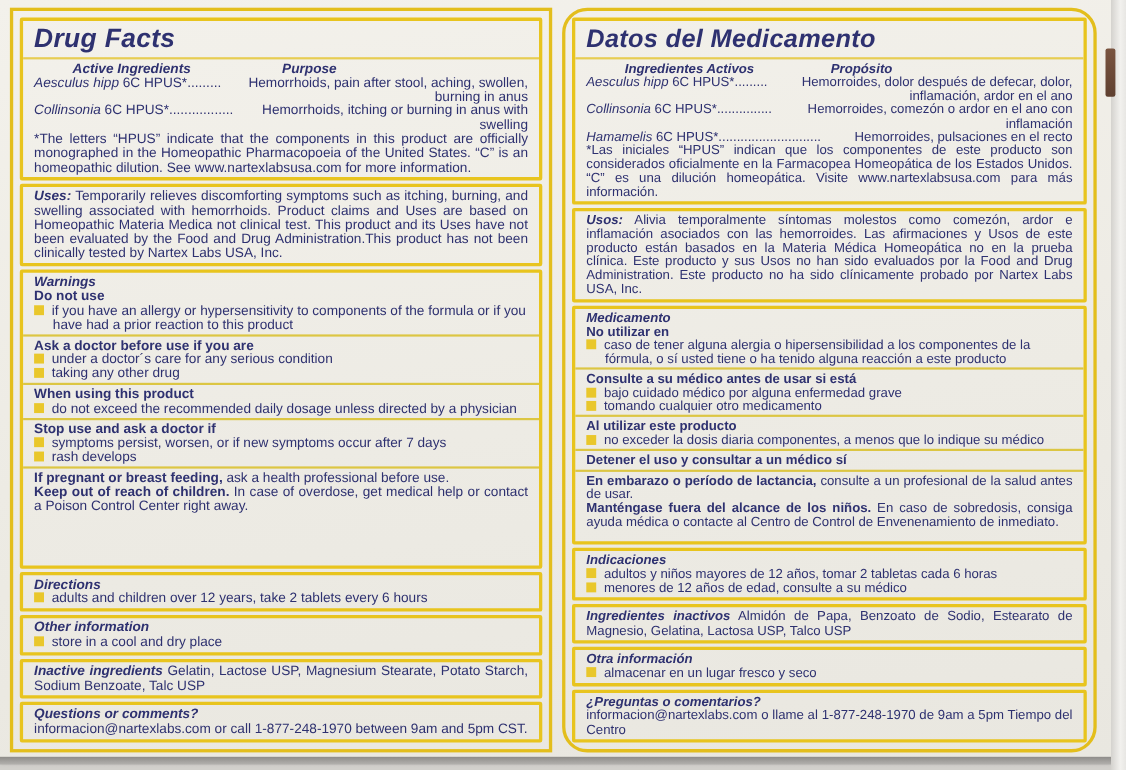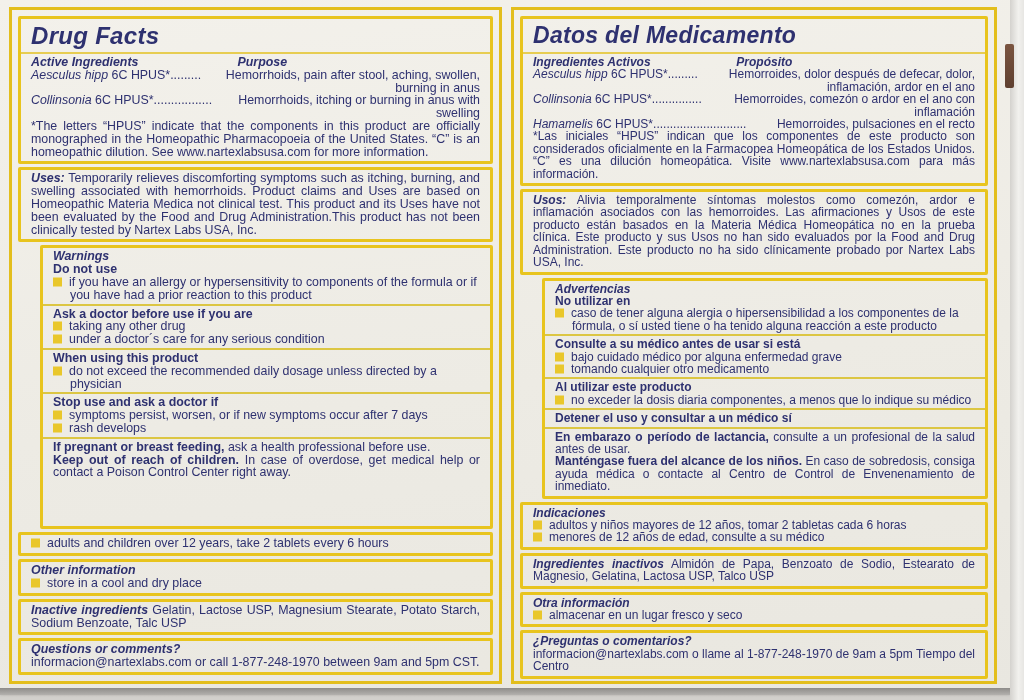--- a/index.html
+++ b/index.html
@@ -17,40 +17,40 @@
   .edge-right{position:absolute;left:1010px;top:0;width:14px;height:700px;background:linear-gradient(90deg,#d4d2ce,#f2f1ee 60%,#e7e6e3);}
   .edge-notch{position:absolute;left:1005px;top:44px;width:9px;height:44px;background:linear-gradient(#7a5440,#5f4030);border-radius:2px;}
   .edge-bottom{position:absolute;left:0;top:688px;width:1010px;height:7px;background:linear-gradient(#8e8c89,#b3b1ae);}
 
   .frame{
     position:absolute;top:7px;height:677px;box-sizing:border-box;
     border:3px solid #e3be1c;padding:6px;
     display:flex;flex-direction:column;gap:3px;overflow:hidden;
   }
   .frame.en{left:9px;width:493px;font-size:12.4px;line-height:12.8px;}
-  .frame.es{left:511px;width:486px;font-size:12px;line-height:12.4px;}
+  .frame.es{left:511px;width:486px;font-size:12px;line-height:12.4px;border-radius:23px;}
 
   .sec{
     flex:0 0 auto;
     border:3px solid #e8c41e;border-radius:2px;
     padding:2px 10px 3px;
     color:#2e3170;
     background:transparent;
   }
-  .sec.grow{flex:1 1 auto;margin-left:22px;}
+  .sec.grow{flex:1 1 auto;}
 
   .title{
     font-weight:bold;font-style:italic;
     font-size:24px;line-height:27px;letter-spacing:.3px;
     margin:0 -10px 2px;padding:1px 10px 3px;
     border-bottom:2px solid #e7cd52;
   }
   .frame.es .title{font-size:23px;}
 
-  .colhead{display:flex;font-weight:bold;font-style:italic;}
+  .colhead{display:flex;font-weight:bold;font-style:italic;margin-left:35px;}
   .colhead .ch-l{width:46%;}
 
   .h1{font-weight:bold;font-style:italic;}
   .h2{font-weight:bold;}
   .p{text-align:justify;}
   .p .b{font-weight:bold;}
   .p .bi{font-weight:bold;font-style:italic;}
 
   .li{padding-left:17px;text-indent:-17px;text-align:left;}
   .sq{
@@ -87,34 +87,35 @@
       </div>
       <div class="sec">
         <div class="p"><span class="bi">Uses:</span><span> Temporarily relieves discomforting symptoms such as itching, burning, and swelling associated with hemorrhoids. Product claims and Uses are based on Homeopathic Materia Medica not clinical test. This product and its Uses have not been evaluated by the Food and Drug Administration.This product has not been clinically tested by Nartex Labs USA, Inc.</span></div>
       </div>
       <div class="sec grow">
         <div class="h1"><span>Warnings</span></div>
         <div class="h2"><span>Do not use</span></div>
         <div class="li"><span class="sq"></span><span>if you have an allergy or hypersensitivity to components of the formula or if you have had a prior reaction to this product</span></div>
         <div class="rule"></div>
         <div class="h2"><span>Ask a doctor before use if you are</span></div>
+        <div class="li"><span class="sq"></span><span>under a doctor´s care for any serious condition</span></div>
         <div class="li"><span class="sq"></span><span>taking any other drug</span></div>
-        <div class="li"><span class="sq"></span><span>under a doctor´s care for any serious condition</span></div>
         <div class="rule"></div>
         <div class="h2"><span>When using this product</span></div>
         <div class="li"><span class="sq"></span><span>do not exceed the recommended daily dosage unless directed by a physician</span></div>
         <div class="rule"></div>
         <div class="h2"><span>Stop use and ask a doctor if</span></div>
         <div class="li"><span class="sq"></span><span>symptoms persist, worsen, or if new symptoms occur after 7 days</span></div>
         <div class="li"><span class="sq"></span><span>rash develops</span></div>
         <div class="rule"></div>
         <div class="p"><span class="b">If pregnant or breast feeding,</span><span> ask a health professional before use.</span></div>
         <div class="p"><span class="b">Keep out of reach of children.</span><span> In case of overdose, get  medical help or contact a Poison Control Center right away.</span></div>
       </div>
       <div class="sec">
+        <div class="h1"><span>Directions</span></div>
         <div class="li"><span class="sq"></span><span>adults and children over 12 years, take 2 tablets every 6 hours</span></div>
       </div>
       <div class="sec">
         <div class="h1"><span>Other information</span></div>
         <div class="li"><span class="sq"></span><span>store in a cool and dry place</span></div>
       </div>
       <div class="sec">
         <div class="p"><span class="bi">Inactive ingredients</span><span> Gelatin, Lactose USP, Magnesium Stearate, Potato Starch, Sodium Benzoate, Talc USP</span></div>
       </div>
       <div class="sec">
@@ -131,21 +132,21 @@
         </div>
         <div class="ing"><span class="ileft"><span class="iname">Aesculus hipp</span><span> 6C HPUS*</span><span class="dots">.........</span></span><span class="purpose">Hemorroides, dolor después de defecar, dolor, inflamación, ardor en el ano</span></div>
         <div class="ing"><span class="ileft"><span class="iname">Collinsonia</span><span> 6C HPUS*</span><span class="dots">...............</span></span><span class="purpose">Hemorroides, comezón o ardor en el ano con inflamación</span></div>
         <div class="ing"><span class="ileft"><span class="iname">Hamamelis</span><span> 6C HPUS*</span><span class="dots">............................</span></span><span class="purpose">Hemorroides, pulsaciones en el recto</span></div>
         <div class="p"><span>*Las iniciales “HPUS” indican que los componentes de este producto son considerados oficialmente en la Farmacopea Homeopática de los Estados Unidos. “C” es una dilución homeopática. Visite www.nartexlabsusa.com para más información.</span></div>
       </div>
       <div class="sec">
         <div class="p"><span class="bi">Usos:</span><span>  Alivia temporalmente síntomas molestos como comezón, ardor e inflamación asociados con las hemorroides. Las afirmaciones y Usos de este producto están basados en la Materia Médica Homeopática no en la prueba clínica. Este producto y sus Usos no han sido evaluados por la Food and Drug Administration. Este producto no ha sido clínicamente probado por Nartex Labs USA, Inc.</span></div>
       </div>
       <div class="sec grow">
-        <div class="h1"><span>Advertencias</span></div>
+        <div class="h1"><span>Medicamento</span></div>
         <div class="h2"><span>No utilizar en</span></div>
         <div class="li"><span class="sq"></span><span>caso de tener alguna alergia o hipersensibilidad a los componentes de la fórmula, o sí usted tiene o ha tenido alguna reacción a este producto</span></div>
         <div class="rule"></div>
         <div class="h2"><span>Consulte a su médico antes de usar si está</span></div>
         <div class="li"><span class="sq"></span><span>bajo cuidado médico por alguna enfermedad grave</span></div>
         <div class="li"><span class="sq"></span><span>tomando cualquier otro medicamento</span></div>
         <div class="rule"></div>
         <div class="h2"><span>Al utilizar este producto</span></div>
         <div class="li"><span class="sq"></span><span>no exceder la dosis diaria componentes, a menos que lo indique su médico</span></div>
         <div class="rule"></div>

